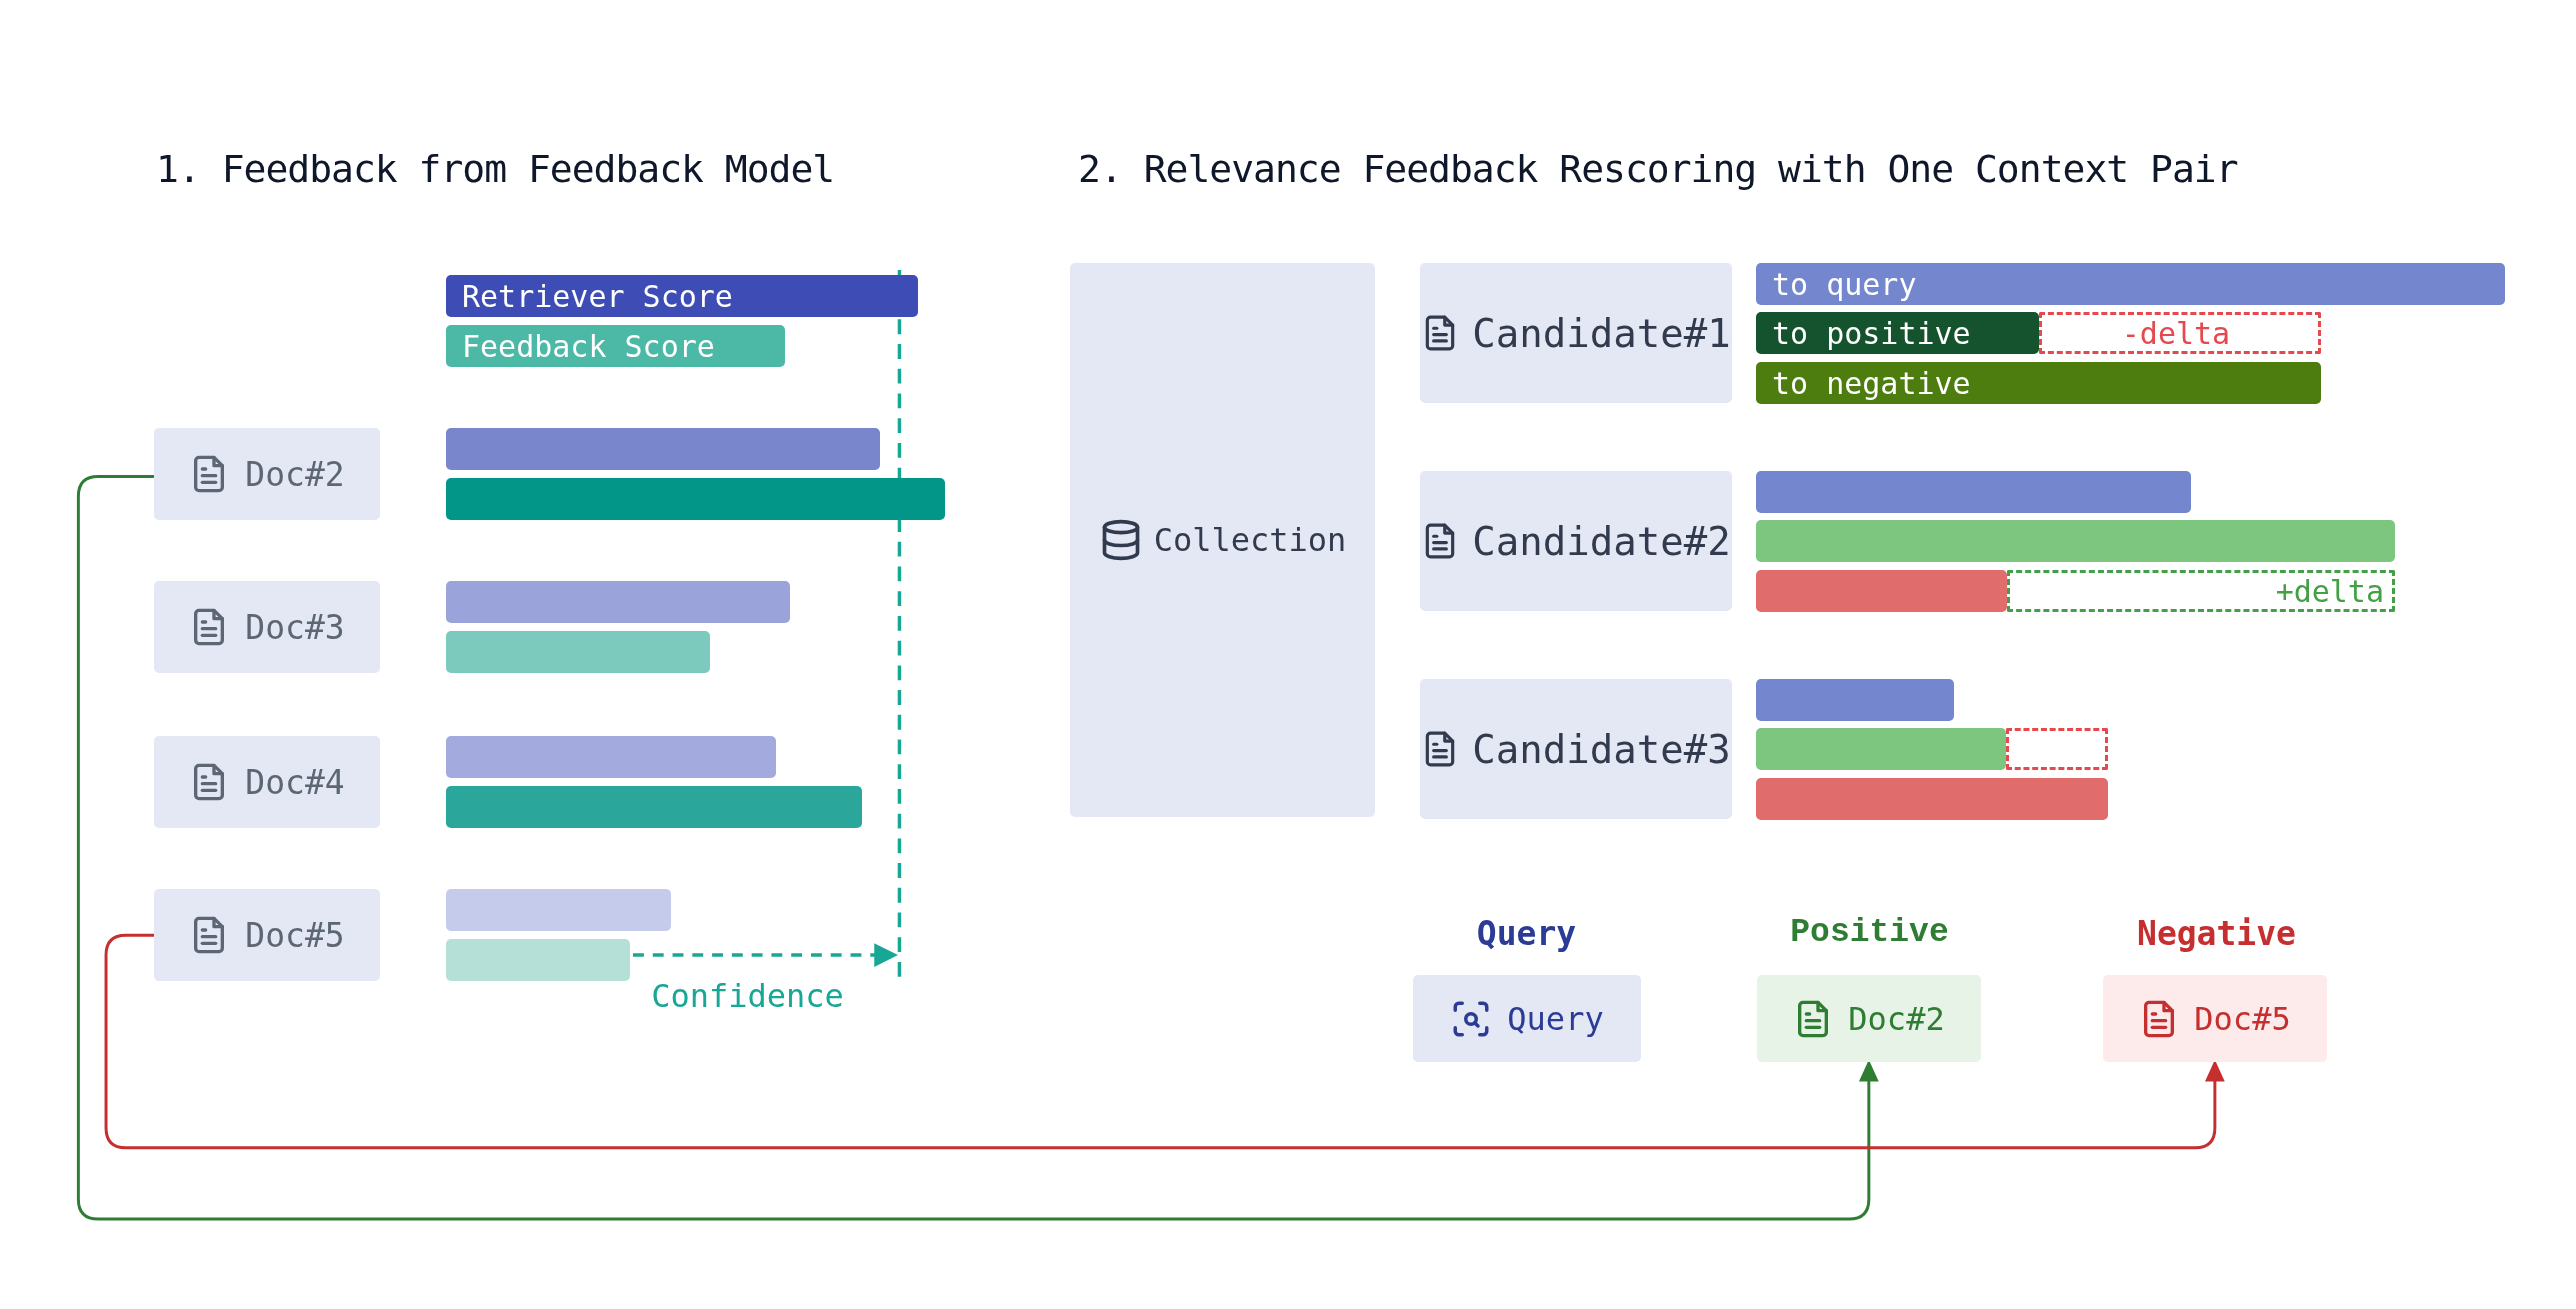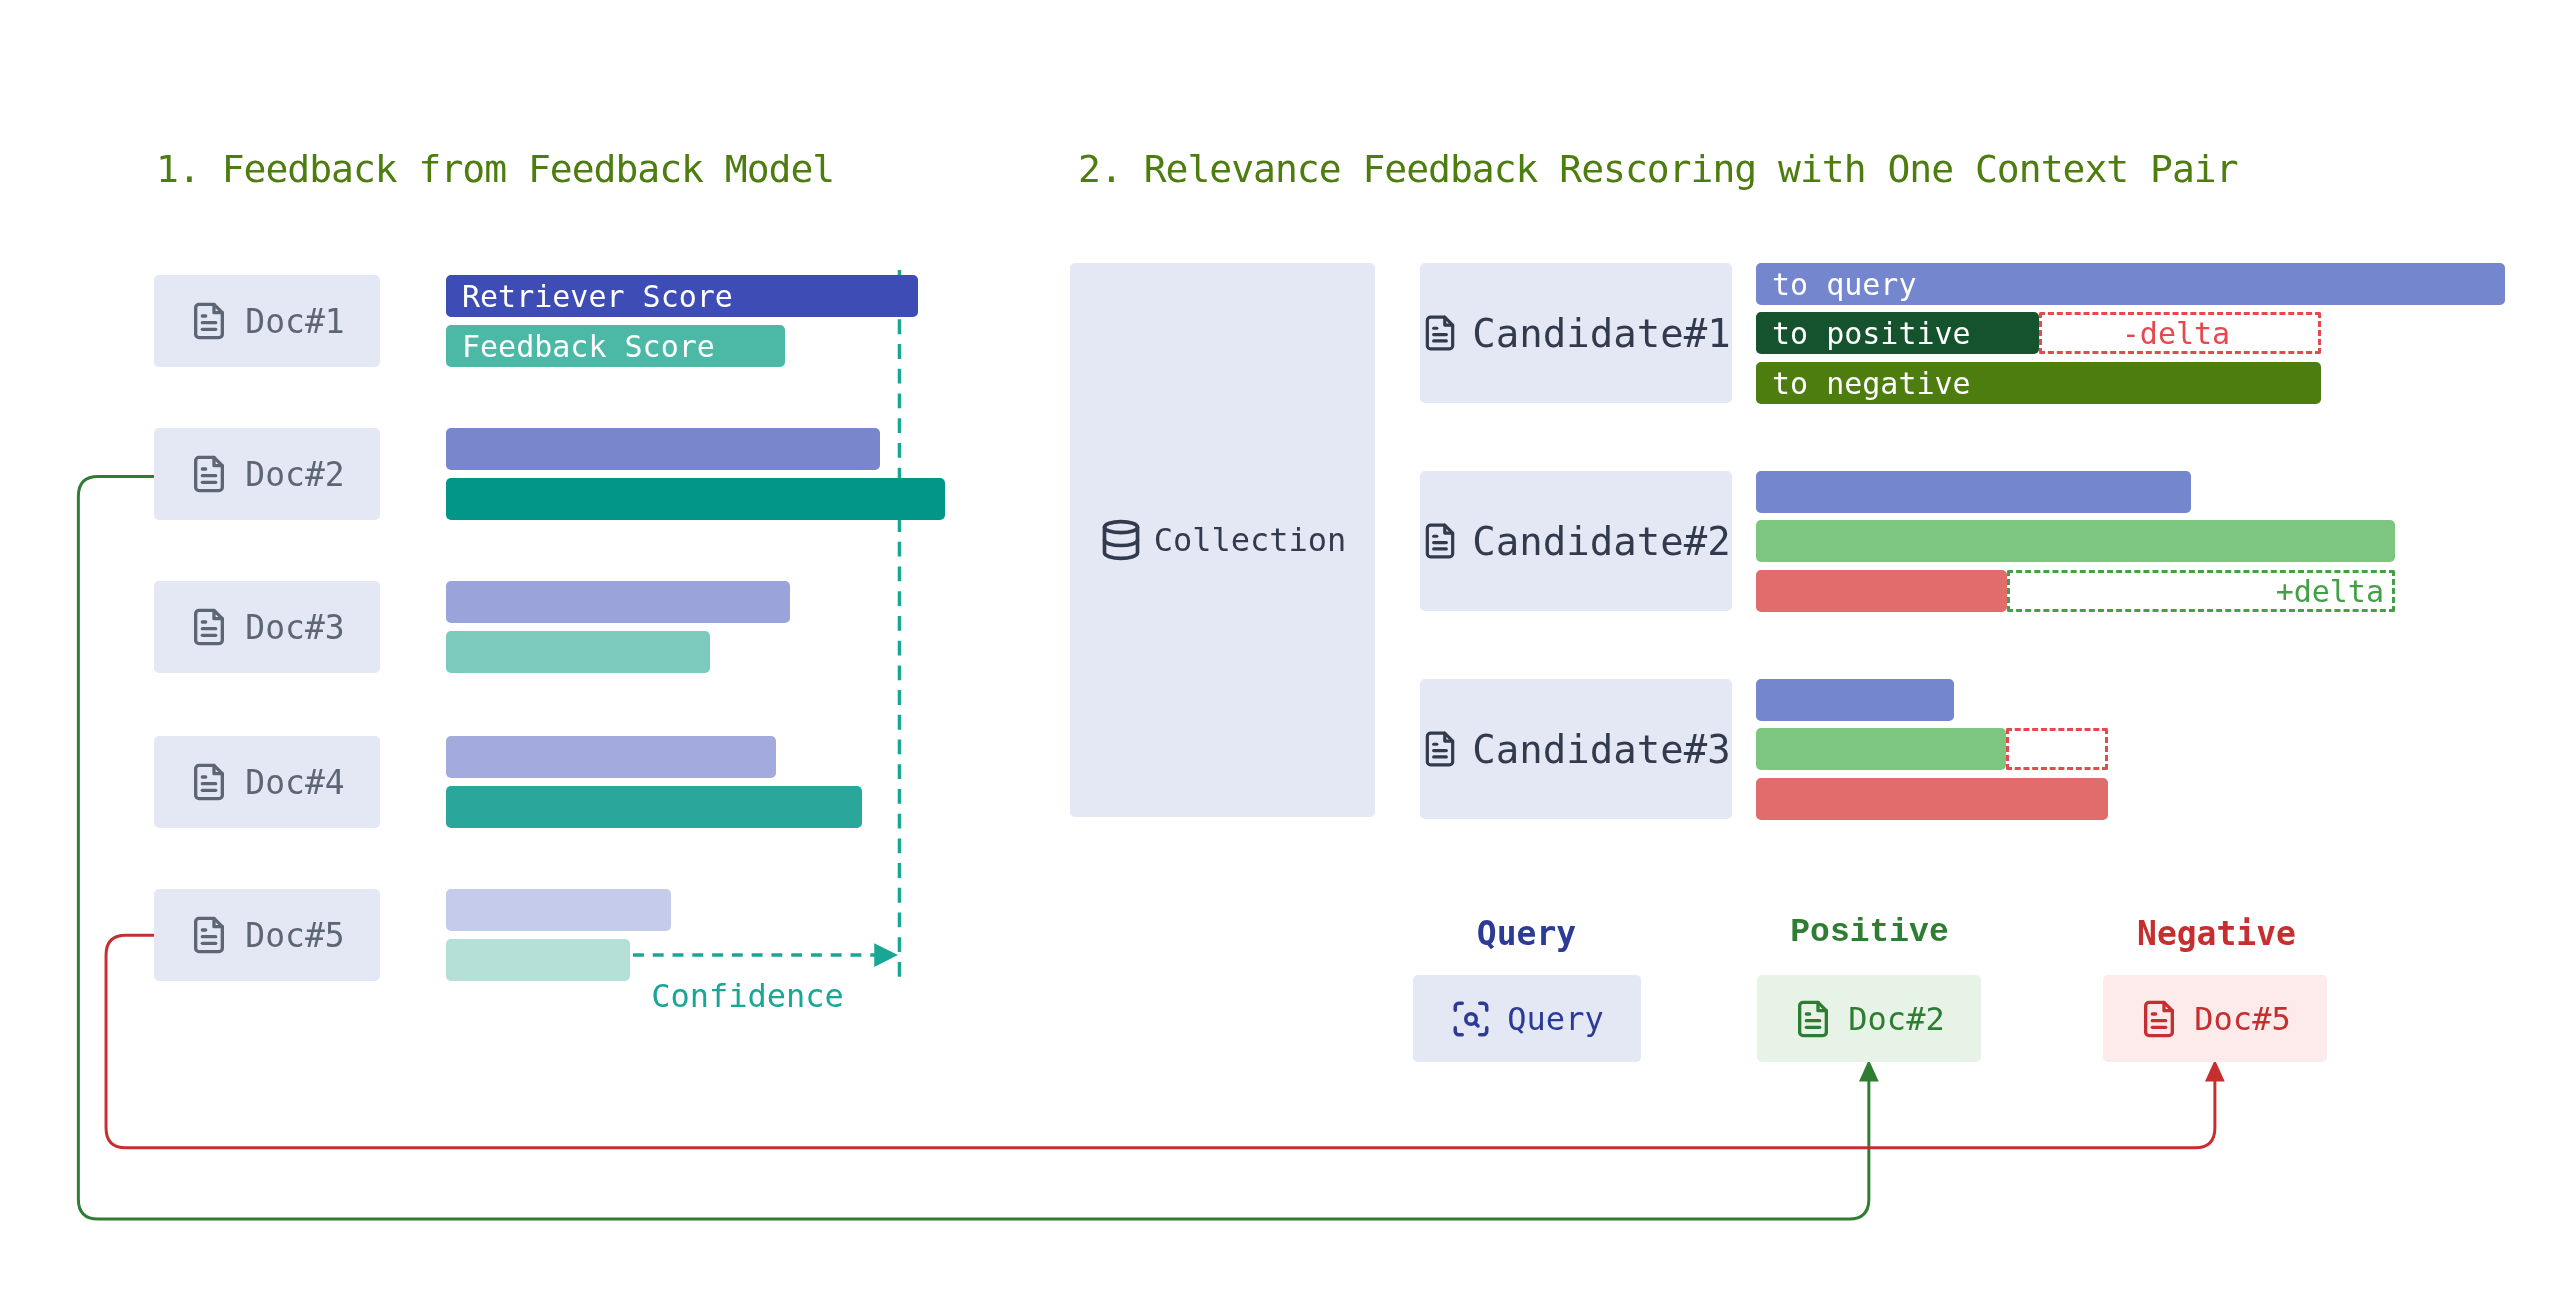--- a/index.html
+++ b/index.html
@@ -1,21 +1,21 @@
 <!DOCTYPE html>
 <html><head>
 <meta charset="utf-8">
 <style>
   html,body{margin:0;padding:0;background:#ffffff;}
   .canvas{
     position:relative;width:2576px;height:1309px;background:#ffffff;overflow:hidden;
     font-family:"DejaVu Sans Mono","Liberation Mono",monospace;
   }
   .title{
-    position:absolute;top:148px;font-size:38px;line-height:1.15;color:#4d7c0f;
+    position:absolute;top:148px;font-size:38px;line-height:1.15;color:#0f172a;
     white-space:pre;letter-spacing:-1px;
   }
   .card{
     position:absolute;background:#e4e8f4;border-radius:5px;
     display:flex;align-items:center;justify-content:center;gap:16px;
     box-sizing:border-box;white-space:pre;
   }
   .doc-row,.cand-row{position:absolute;left:0;width:2576px;}
   .doc-row{height:92px;}
   .cand-row{height:140px;}
@@ -76,30 +76,20 @@
     <polygon points="1890,1072 1880,1094 1900,1094" fill="#2e7d32"></polygon>
 
     <path d="M 156 946 H 127 Q 107 946 107 966 V 1141 Q 107 1161 127 1161 H 2220 Q 2240 1161 2240 1141 V 1082" fill="none" stroke-width="3" stroke="#c62f2f"></path>
     <polygon points="2240,1072 2230,1094 2250,1094" fill="#c62f2f"></polygon>
   </svg>
 
   <div class="title" style="left:156px">1. Feedback from Feedback Model</div>
   <div class="title" style="left:1078px">2. Relevance Feedback Rescoring with One Context Pair</div>
 
   <div class="doc-row" style="top:275px">
-    <div class="card doc-card">
-      <svg class="icon" width="40" height="40" viewBox="0 0 24 24" fill="none" stroke="#5d6675" stroke-width="2" stroke-linecap="round" stroke-linejoin="round">
-          <path d="M15 2H6a2 2 0 0 0-2 2v16a2 2 0 0 0 2 2h12a2 2 0 0 0 2-2V7z"></path>
-          <path d="M15 2v5h5"></path>
-          <path d="M10 9H8"></path>
-          <path d="M16 13H8"></path>
-          <path d="M16 17H8"></path>
-        </svg>
-      <span>Doc#1</span>
-    </div>
     <div class="bar row1" style="width: 472px; background: rgb(62, 76, 181);">
       <span>Retriever Score</span>
     </div>
     <div class="bar row2" style="width: 339px; background: rgb(76, 185, 166);">
       <span>Feedback Score</span>
     </div>
   </div>
 
   <div class="doc-row" style="top:428px">
     <div class="card doc-card">

